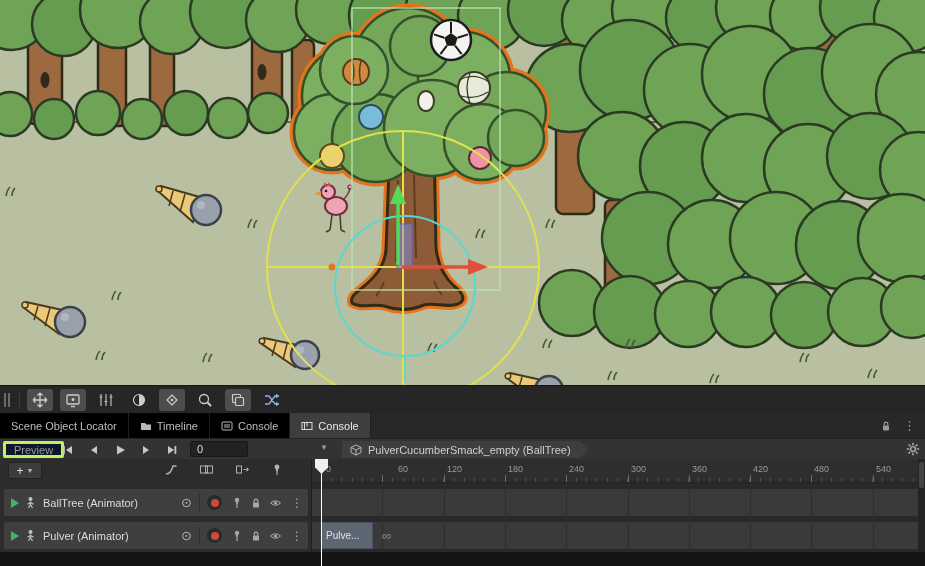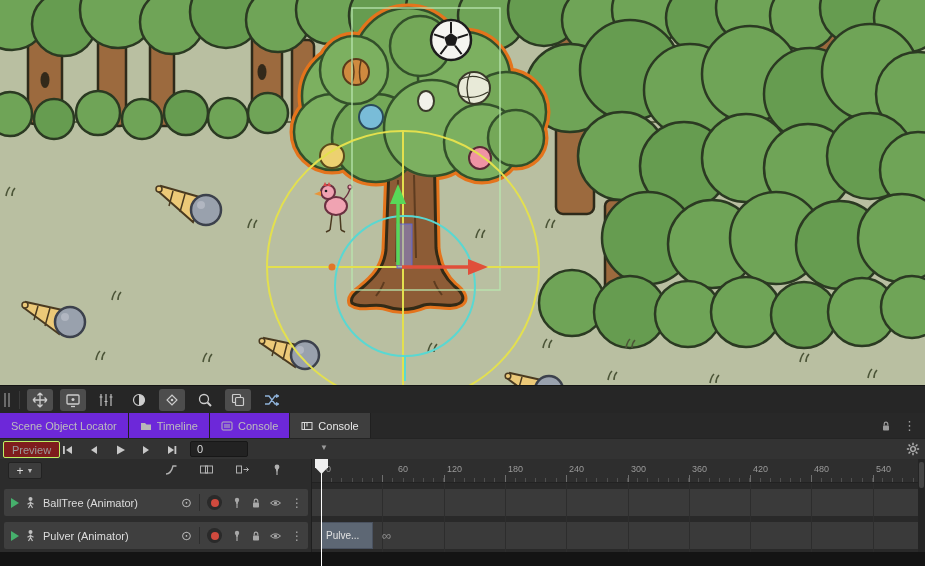--- a/index.html
+++ b/index.html
@@ -16,29 +16,29 @@
     border-top:1px solid #151515;display:flex;align-items:center;gap:7px;padding-left:4px}
   .drag-handle{display:flex;gap:2px;margin-right:2px}
   .drag-handle i{display:block;width:2px;height:14px;background:#6a6a6a}
   .tb-sep{width:1px;height:18px;background:#3a3a3a}
   .tool-btn{width:26px;height:22px;border-radius:3px;display:flex;align-items:center;justify-content:center}
   .tool-btn.active{background:#4d4d4d}
   .tool-btn svg{display:block}
 
   
   .tab-bar{position:absolute;top:413px;left:0;width:925px;height:25px;background:#282828;display:flex;align-items:stretch}
-  .tab{display:flex;align-items:center;gap:5px;padding:0 11px;background:#6d28d9;border-right:1px solid #202020;
+  .tab{display:flex;align-items:center;gap:5px;padding:0 11px;background:#000000;border-right:1px solid #202020;
     font-size:11px;color:#bdbdbd;white-space:nowrap}
   .tab.active{background:#3e3e3e;color:#e8e8e8}
   .tab-bar-right{margin-left:auto;display:flex;align-items:center;gap:11px;padding-right:9px;color:#9a9a9a}
   .kebab{font-size:13px;color:#9a9a9a}
 
   
   .tl-toolbar{position:absolute;top:438px;left:0;width:925px;height:21px;background:#333;border-top:1px solid #242424}
-  .preview-btn{position:absolute;left:3px;top:2px;height:17px;padding:0 8px;background:#7f1d1d;border:1px solid #bef264;
+  .preview-btn{position:absolute;left:3px;top:2px;height:17px;padding:0 8px;background:#0f172a;border:3px solid #bef264;
     border-radius:2px;color:#9c9c9c;font-size:11px;display:flex;align-items:center}
   .transport{position:absolute;left:55px;top:0;height:21px;display:flex}
   .tr-btn{width:26px;height:21px;display:flex;align-items:center;justify-content:center}
   .frame-field{position:absolute;left:190px;top:2px;width:58px;height:16px;background:#222;border:1px solid #171717;
     border-radius:2px;color:#dcdcdc;font-size:11px;display:flex;align-items:center;padding-left:6px}
   .tl-dd{position:absolute;left:320px;top:4px;font-size:8px;color:#9a9a9a}
   .breadcrumb{position:absolute;left:342px;top:2px;height:17px;display:flex;align-items:center;gap:6px;
     padding:0 18px 0 8px;background:#3e3e3e;color:#cfcfcf;font-size:11px;white-space:nowrap;
     clip-path:polygon(0 0,calc(100% - 9px) 0,100% 50%,calc(100% - 9px) 100%,0 100%)}
   .gear-btn{position:absolute;right:5px;top:3px}
@@ -429,20 +429,26 @@
         <svg width="14" height="12" viewBox="0 0 14 12">
           <polygon points="3,2 9,6 3,10" fill="#c8c8c8"></polygon>
             <rect x="9.5" y="2" width="1.8" height="8" fill="#c8c8c8"></rect>
         </svg>
       </span>
     </div>
     <div class="frame-field">
       <span>0</span>
     </div>
     <span class="tl-dd">▼</span>
+    <div class="breadcrumb">
+      <svg width="12" height="12" viewBox="0 0 12 12">
+        <path d="M6 1 L11 3.5 V8.5 L6 11 L1 8.5 V3.5 Z M1 3.5 L6 6 L11 3.5 M6 6 V11" stroke="#b8b8b8" fill="none"></path>
+      </svg>
+      <span>PulverCucumberSmack_empty (BallTree)</span>
+    </div>
     <span class="gear-btn">
       <svg width="14" height="14" viewBox="0 0 13 13">
         <circle cx="6.5" cy="6.5" r="2.2" stroke="#b0b0b0" fill="none" stroke-width="1.3"></circle>
         <path d="M6.5 0.8 v2.2 M6.5 10 v2.2 M0.8 6.5 h2.2 M10 6.5 h2.2 M2.4 2.4 l1.6 1.6 M9 9 l1.6 1.6 M10.6 2.4 L9 4 M4 9 l-1.6 1.6" stroke="#b0b0b0" stroke-width="1.4"></path>
       </svg>
     </span>
   </div>
 
   <div class="tl-body">
     <div class="tl-header"></div>

